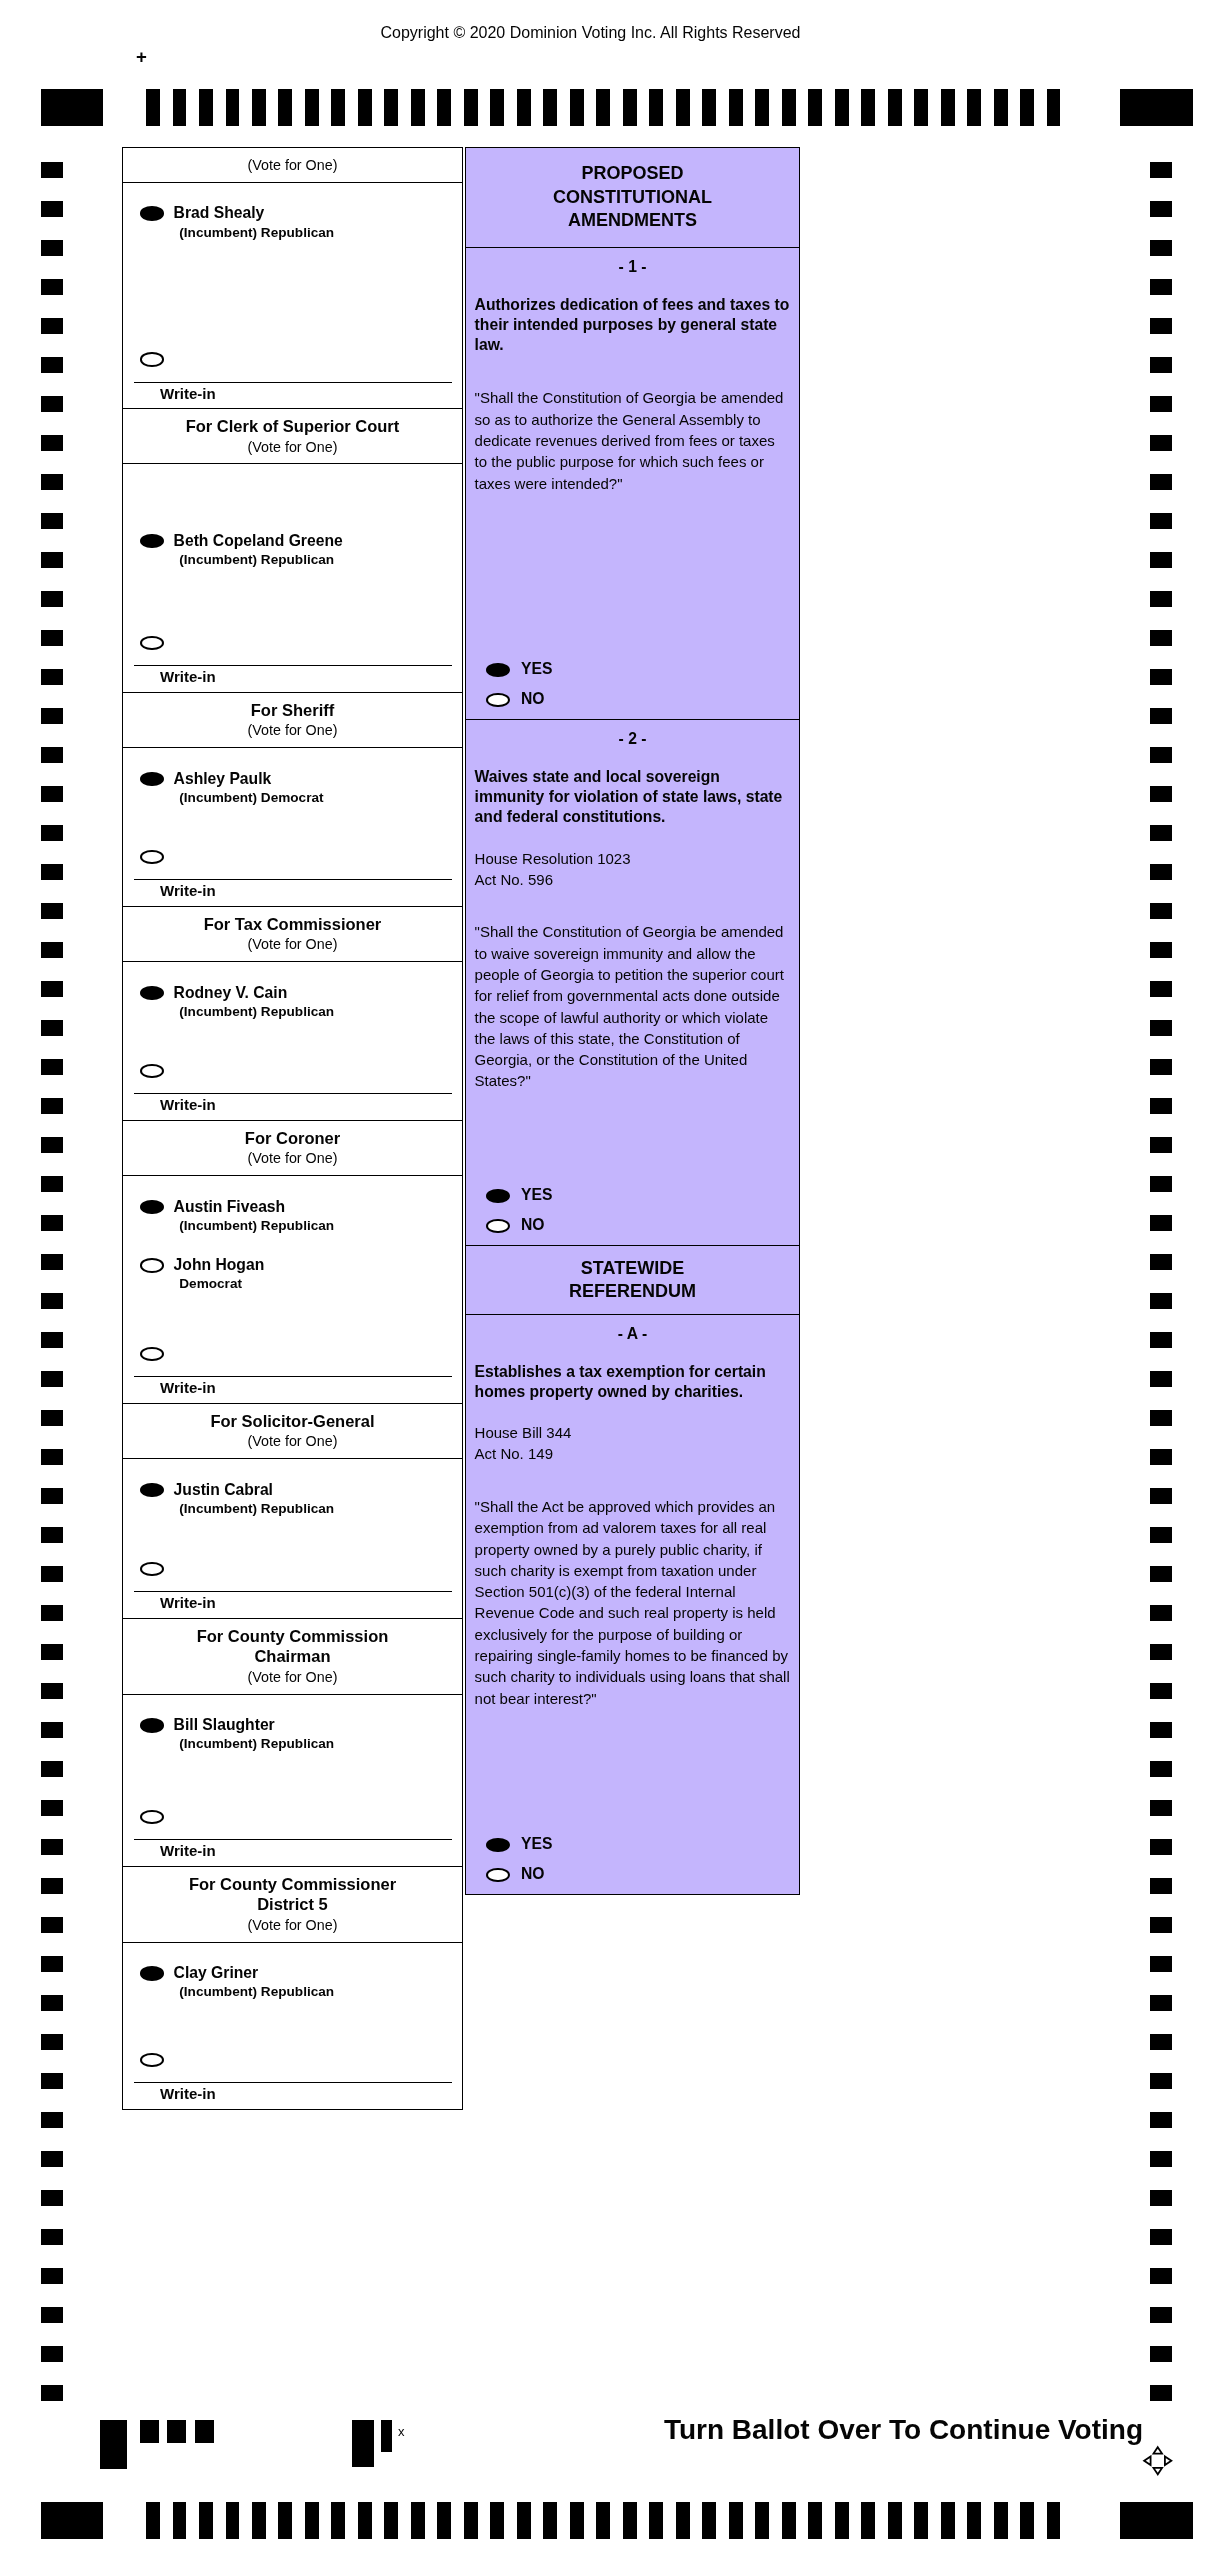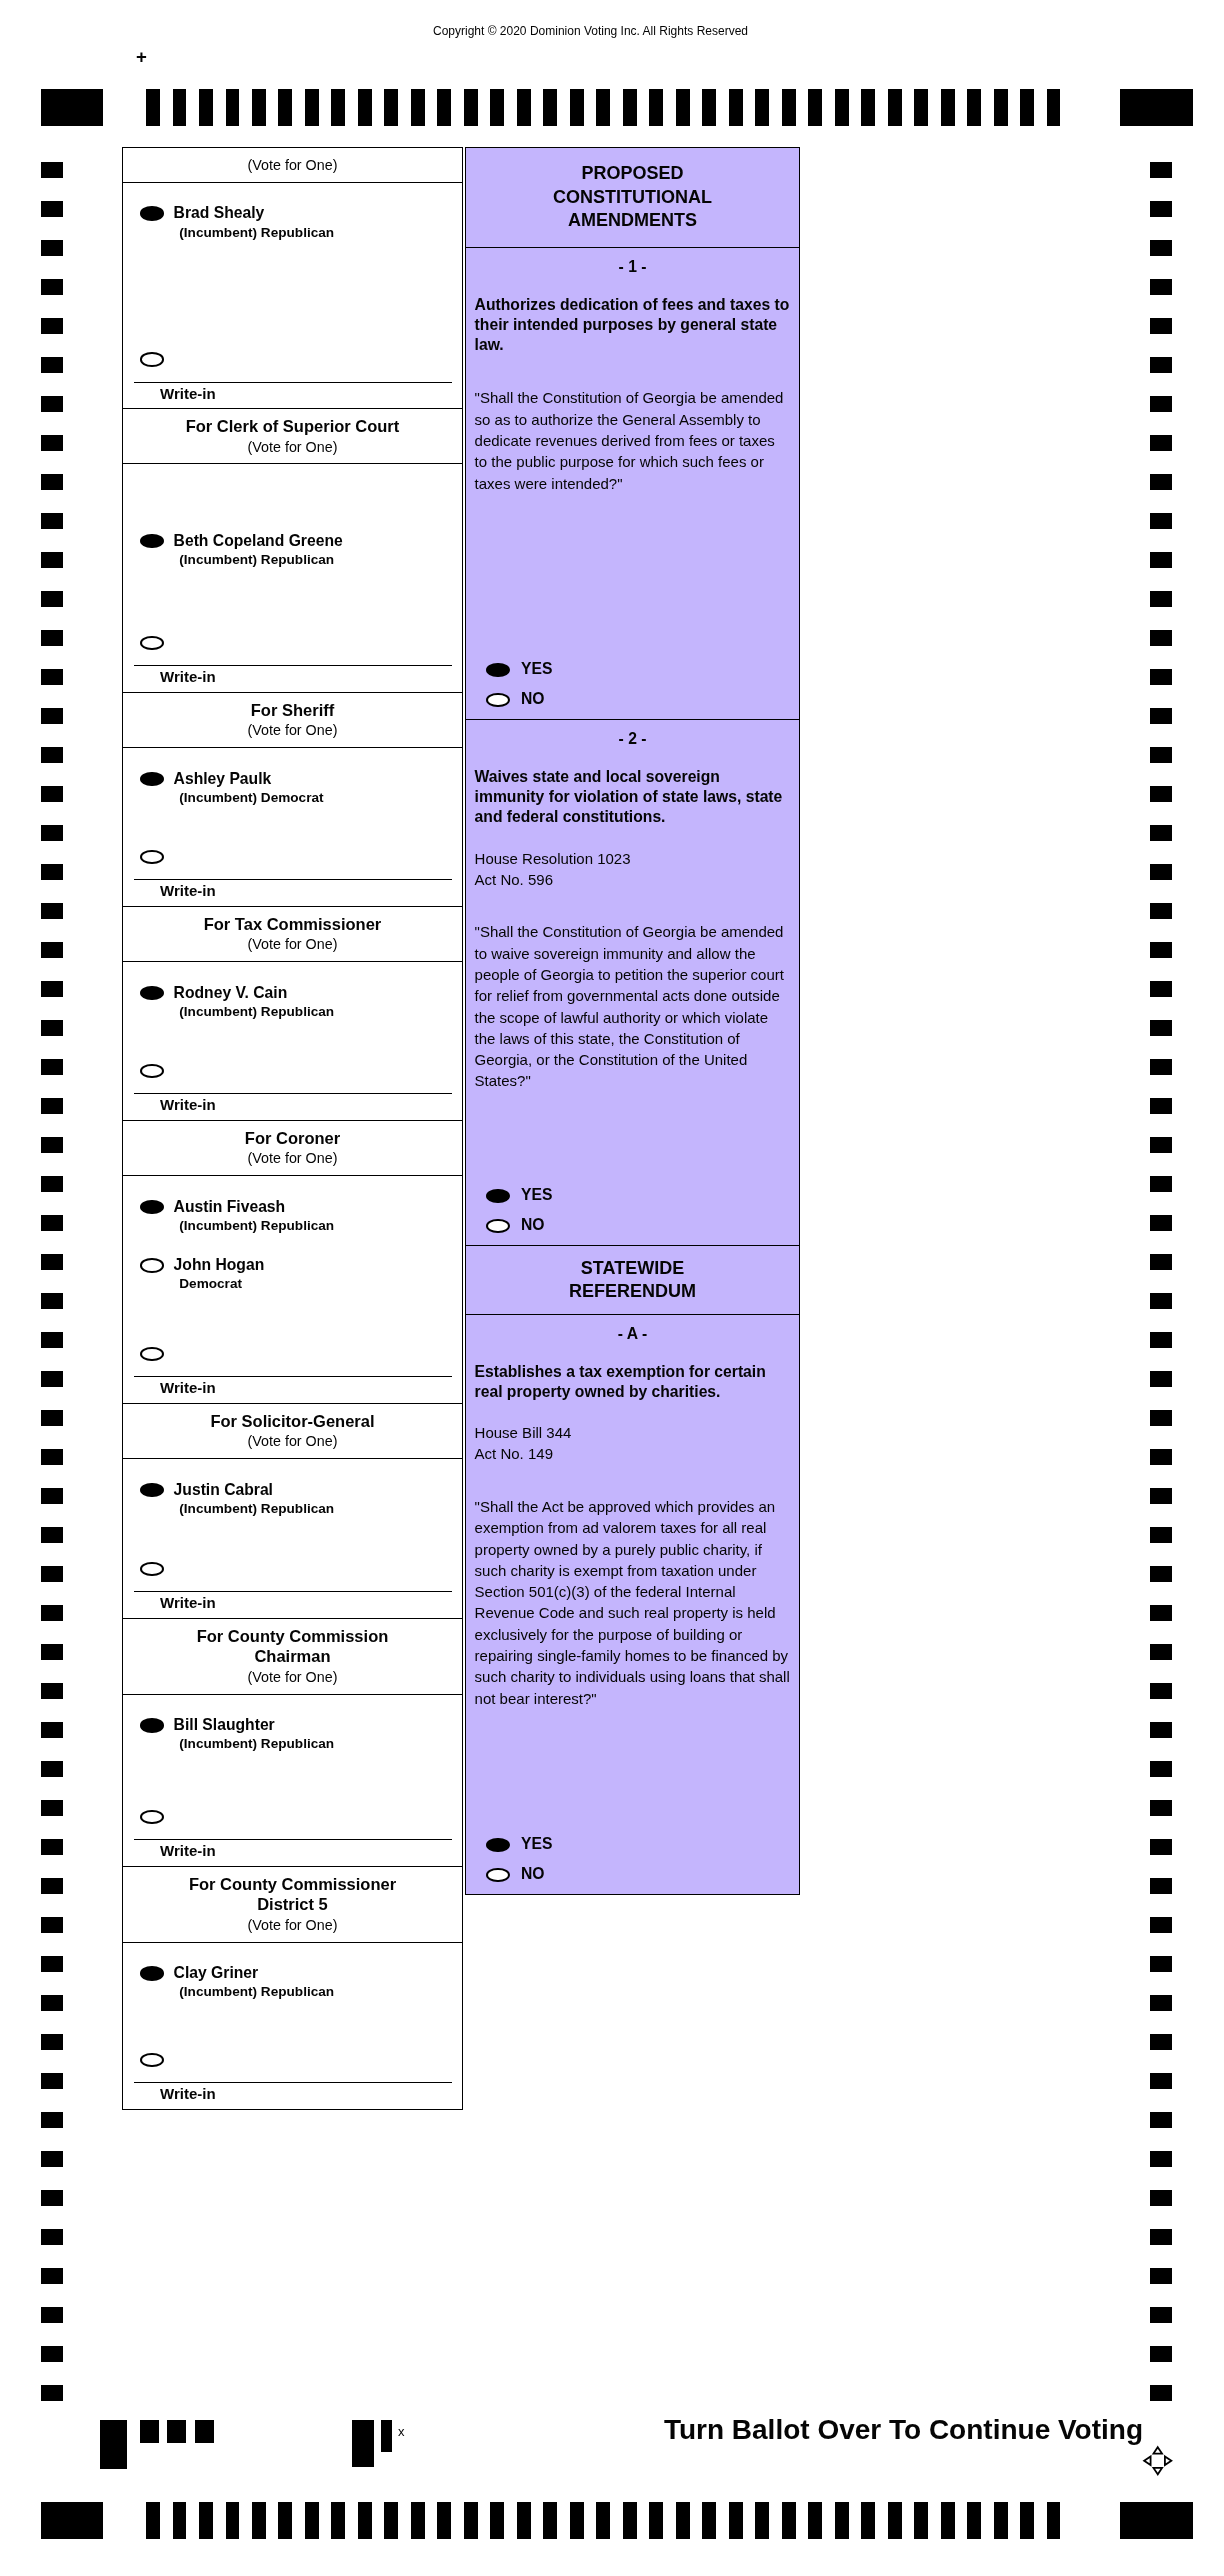--- a/index.html
+++ b/index.html
@@ -19,21 +19,21 @@
   }
   .tm-bars-v {
     position:absolute; width:21.5px;
     background:repeating-linear-gradient(180deg,#000 0 15.7px,transparent 15.7px 39px);
   }
   .reg-text { position:absolute; font-weight:bold; }
 
   
   .copyright {
     position:absolute; top:24px; left:0; width:1181px;
-    text-align:center; font-size:12px;
+    text-align:center; font-size:16px;
   }
   .footer-instruction {
     position:absolute; top:2414px; right:82px;
     font-size:28px; font-weight:bold; white-space:nowrap;
   }
   .compass { position:absolute; left:1142px; top:2445px; }
 
   
   .left-column {
     position:absolute; left:122px; top:147px; width:341px;
@@ -324,21 +324,21 @@
         <span class="choice-label">NO</span>
       </div>
     </div>
   </section>
 
   <div class="rc-header" style="min-height:69px;">STATEWIDE
 REFERENDUM</div>
 
   <section class="measure" style="min-height:579px;">
     <div class="m-number">- A -</div>
-    <div class="m-summary">Establishes a tax exemption for certain real property owned by charities.</div>
+    <div class="m-summary">Establishes a tax exemption for certain homes property owned by charities.</div>
     <div class="m-refs">House Bill 344
 Act No. 149</div>
     <div class="m-question">"Shall the Act be approved which provides an exemption from ad valorem taxes for all real property owned by a purely public charity, if such charity is exempt from taxation under Section 501(c)(3) of the federal Internal Revenue Code and such real property is held exclusively for the purpose of building or repairing single-family homes to be financed by such charity to individuals using loans that shall not bear interest?"</div>
     <div class="m-choices">
       <div class="choice">
         <span class="oval filled"></span>
         <span class="choice-label">YES</span>
       </div>
       <div class="choice">
         <span class="oval"></span>

